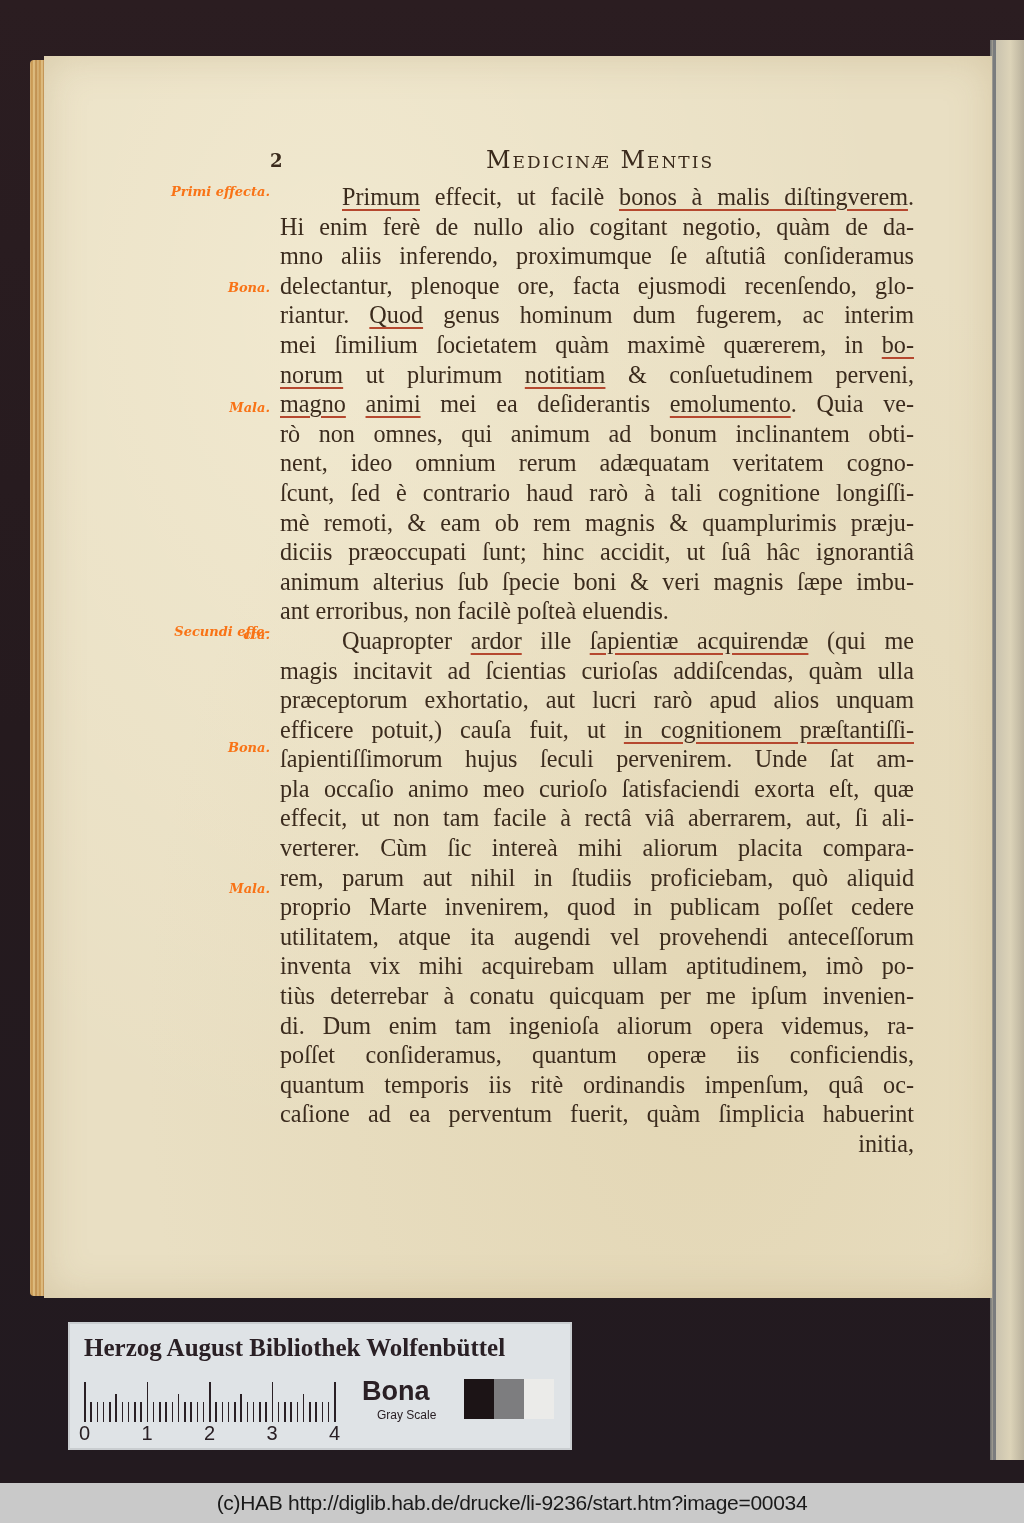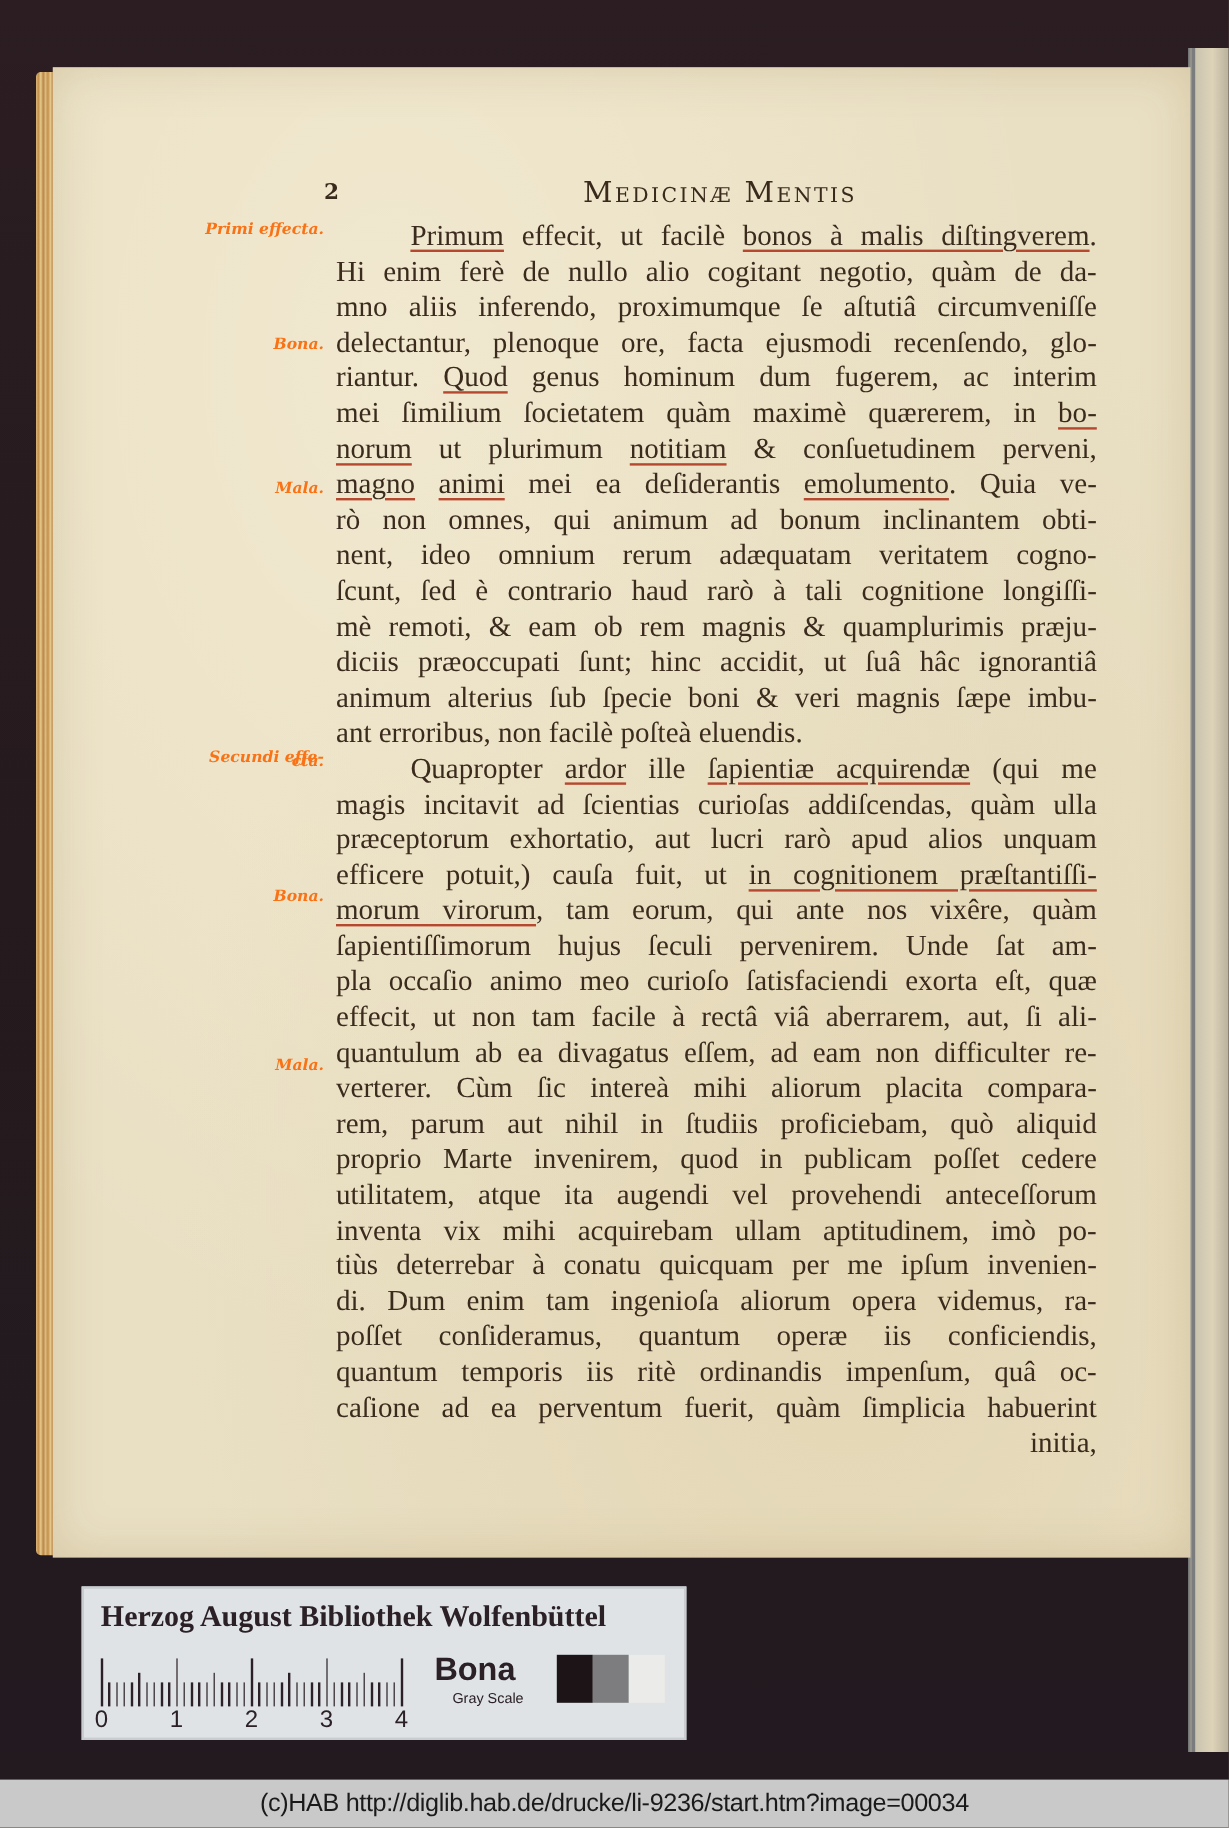--- a/index.html
+++ b/index.html
@@ -106,42 +106,40 @@
     <div class="margin-note" style="top: 399px;">Mala.</div>
     <div class="margin-note" style="top: 623px;">Secundi effe-</div>
     <div class="margin-note" style="top: 626px;">cta.</div>
     <div class="margin-note" style="top: 739px;">Bona.</div>
     <div class="margin-note" style="top: 880px;">Mala.</div>
   </div>
 
 <div class="body-text" id="body-text">
     <div class="line indent"><span class="u">Primum</span> effecit, ut facilè <span class="u">bonos à malis diſtingverem</span>.</div>
     <div class="line">Hi enim ferè de nullo alio cogitant negotio, quàm de da-</div>
-    <div class="line">mno aliis inferendo, proximumque ſe aſtutiâ circumveniſſe</div>
+    <div class="line">mno aliis inferendo, proximumque ſe aſtutiâ conſideramus</div>
     <div class="line">delectantur, plenoque ore, facta ejusmodi recenſendo, glo-</div>
     <div class="line">riantur. <span class="u">Quod</span> genus hominum dum fugerem, ac interim</div>
     <div class="line">mei ſimilium ſocietatem quàm maximè quærerem, in <span class="u">bo-</span></div>
     <div class="line"><span class="u">norum</span> ut plurimum <span class="u">notitiam</span> &amp; conſuetudinem perveni,</div>
     <div class="line"><span class="u">magno</span> <span class="u">animi</span> mei ea deſiderantis <span class="u">emolumento</span>. Quia ve-</div>
     <div class="line">rò non omnes, qui animum ad bonum inclinantem obti-</div>
     <div class="line">nent, ideo omnium rerum adæquatam veritatem cogno-</div>
     <div class="line">ſcunt, ſed è contrario haud rarò à tali cognitione longiſſi-</div>
     <div class="line">mè remoti, &amp; eam ob rem magnis &amp; quamplurimis præju-</div>
     <div class="line">diciis præoccupati ſunt; hinc accidit, ut ſuâ hâc ignorantiâ</div>
     <div class="line">animum alterius ſub ſpecie boni &amp; veri magnis ſæpe imbu-</div>
     <div class="line last">ant erroribus, non facilè poſteà eluendis.</div>
     <div class="line indent">Quapropter <span class="u">ardor</span> ille <span class="u">ſapientiæ acquirendæ</span> (qui me</div>
     <div class="line">magis incitavit ad ſcientias curioſas addiſcendas, quàm ulla</div>
     <div class="line">præceptorum exhortatio, aut lucri rarò apud alios unquam</div>
     <div class="line">efficere potuit,) cauſa fuit, ut <span class="u">in cognitionem præſtantiſſi-</span></div>
-    <div class="line"><span class="u">morum virorum</span>, tam eorum, qui ante nos vixêre, quàm</div>
     <div class="line">ſapientiſſimorum hujus ſeculi pervenirem. Unde ſat am-</div>
     <div class="line">pla occaſio animo meo curioſo ſatisfaciendi exorta eſt, quæ</div>
     <div class="line">effecit, ut non tam facile à rectâ viâ aberrarem, aut, ſi ali-</div>
-    <div class="line">quantulum ab ea divagatus eſſem, ad eam non difficulter re-</div>
     <div class="line">verterer. Cùm ſic intereà mihi aliorum placita compara-</div>
     <div class="line">rem, parum aut nihil in ſtudiis proficiebam, quò aliquid</div>
     <div class="line">proprio Marte invenirem, quod in publicam poſſet cedere</div>
     <div class="line">utilitatem, atque ita augendi vel provehendi anteceſſorum</div>
     <div class="line">inventa vix mihi acquirebam ullam aptitudinem, imò po-</div>
     <div class="line">tiùs deterrebar à conatu quicquam per me ipſum invenien-</div>
     <div class="line">di. Dum enim tam ingenioſa aliorum opera videmus, ra-</div>
     <div class="line">poſſet conſideramus, quantum operæ iis conficiendis,</div>
     <div class="line">quantum temporis iis ritè ordinandis impenſum, quâ oc-</div>
     <div class="line">caſione ad ea perventum fuerit, quàm ſimplicia habuerint</div>

